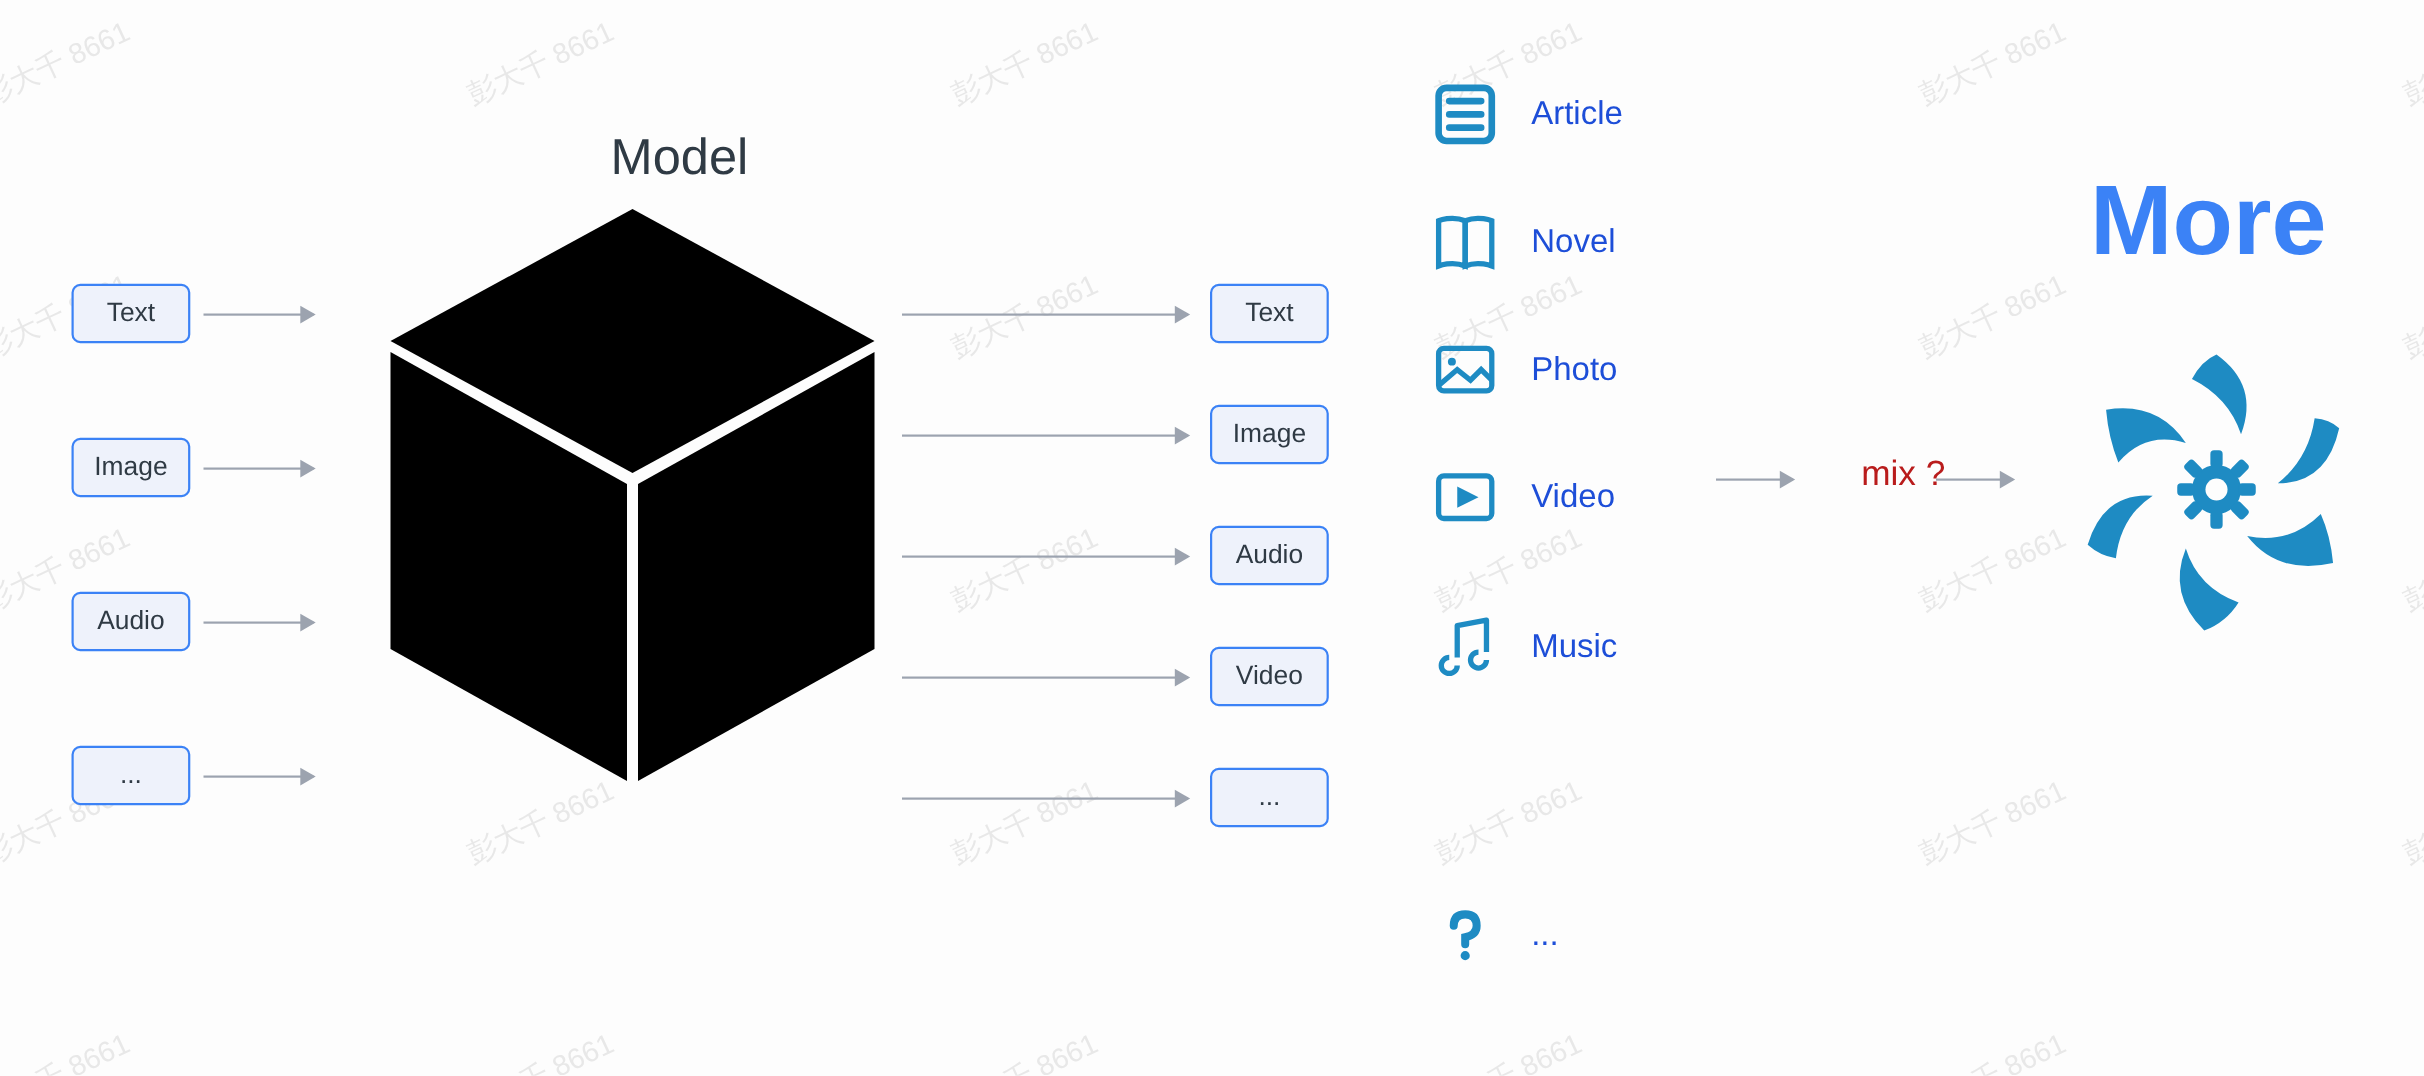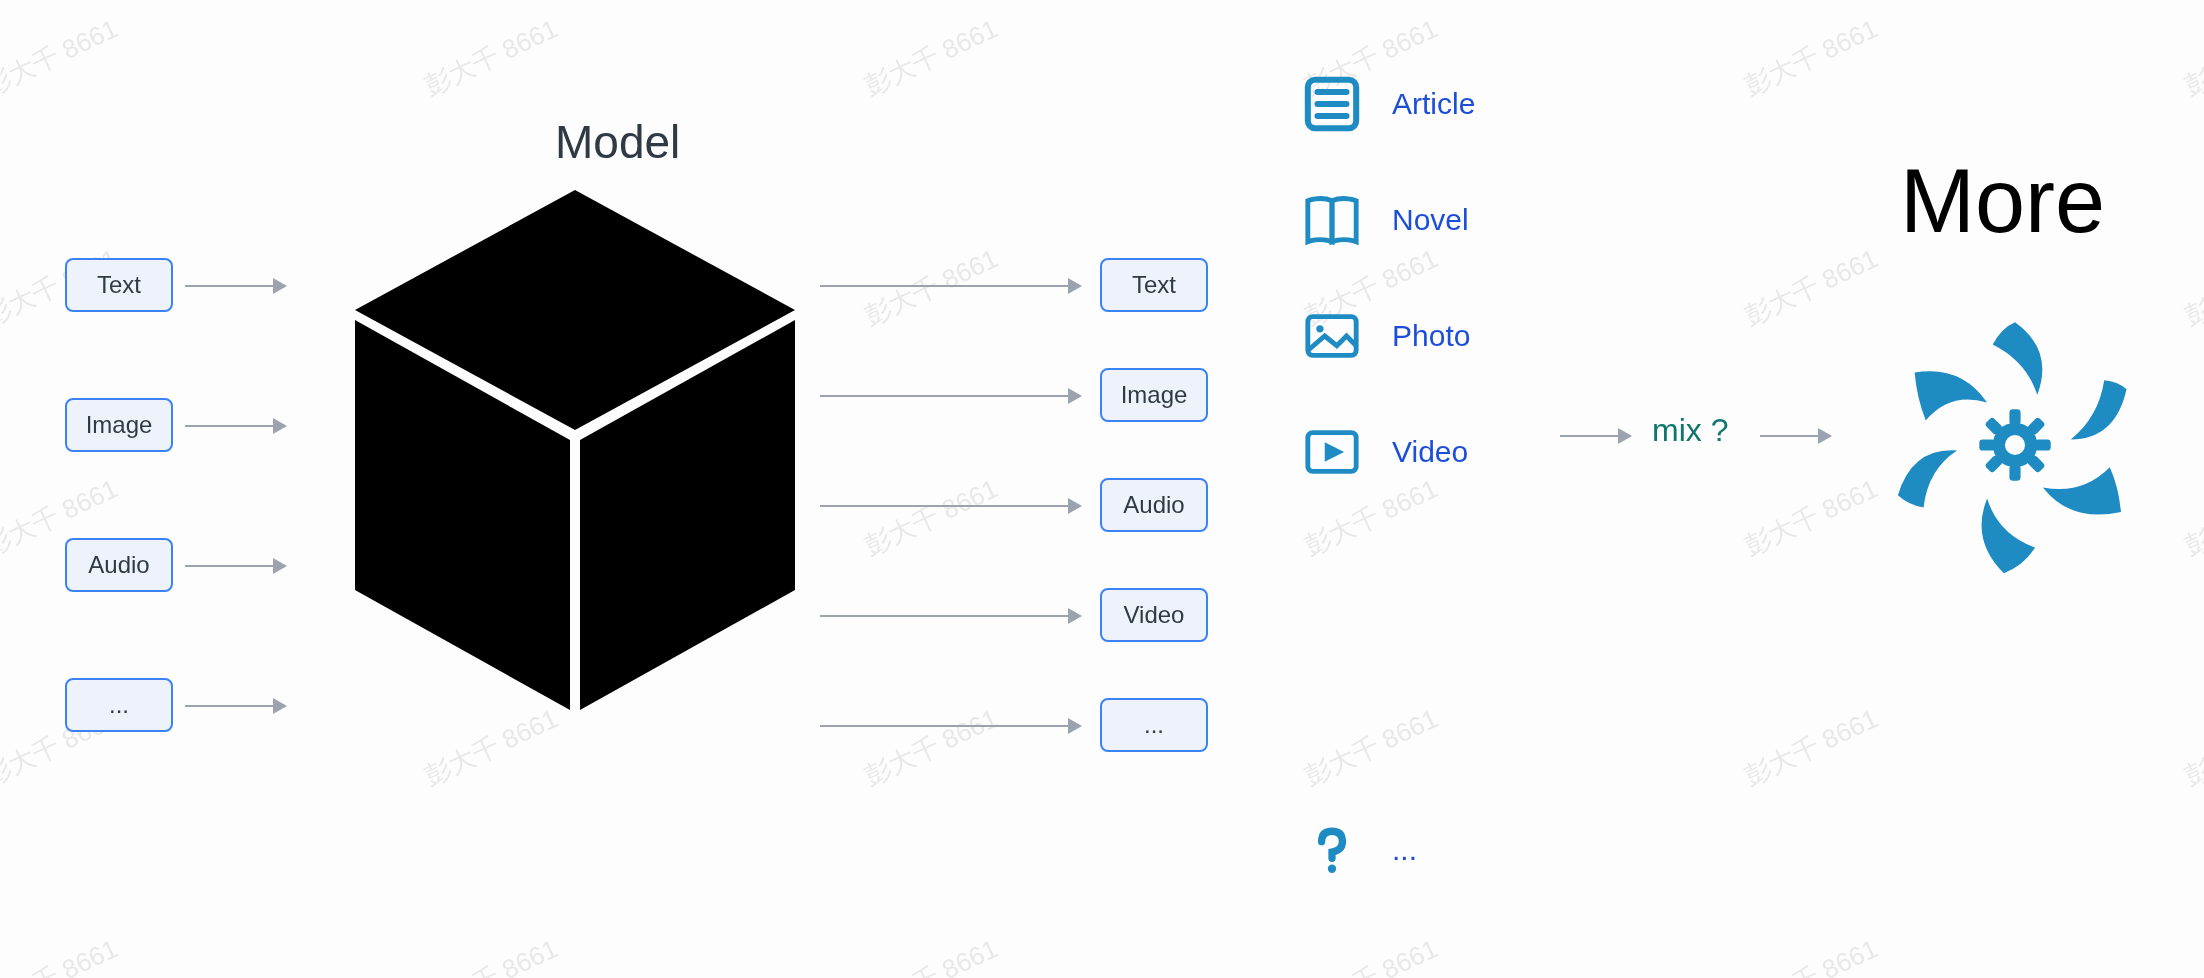--- a/index.html
+++ b/index.html
@@ -83,27 +83,28 @@
     align-items: center;
     justify-content: center;
   }
   .content-label {
     font-size: 30px;
     color: #1d4ed8;
   }
   .mix-label {
     position: absolute;
     font-size: 32px;
-    color: #0f766e;
+    color: #b91c1c;
+    margin-left: 40px;
   }
   .more-title {
     position: absolute;
     font-size: 90px;
-    font-weight: 400;
-    color: #000000;
+    font-weight: 700;
+    color: #3b82f6;
   }
   .swirl {
     position: absolute;
     width: 260px;
     height: 260px;
   }
 </style>
 </head>
 <body>
 
@@ -225,20 +226,30 @@
   <div class="content-row" style="left:1300px; top:420px;">
     <div class="content-icon">
       <svg viewBox="0 0 48 48" width="58" height="58">
           <rect x="4" y="8" width="40" height="32" rx="4" fill="none" stroke="#1e8bc3" stroke-width="4"></rect>
           <polygon points="18,16 34,24 18,32" fill="#1e8bc3"></polygon>
         </svg>
     </div>
     <span class="content-label">Video</span>
   </div>
 
+  <div class="content-row" style="left:1300px; top:556px;">
+    <div class="content-icon">
+      <svg viewBox="0 0 48 48" width="58" height="58">
+          <path d="M18 38 a6 6 0 1 1 -6 -6" fill="none" stroke="#1e8bc3" stroke-width="4"></path>
+          <path d="M40 34 a6 6 0 1 1 -6 -6" fill="none" stroke="#1e8bc3" stroke-width="4"></path>
+          <path d="M18 32 L18 8 L40 4 L40 28" fill="none" stroke="#1e8bc3" stroke-width="4" stroke-linejoin="round"></path>
+        </svg>
+    </div>
+    <span class="content-label">Music</span>
+  </div>
 
 
   <div class="content-row" style="left:1300px; top:818px;">
     <div class="content-icon">
       <svg viewBox="0 0 48 48" width="50" height="50">
           <path d="M14 16 Q14 6 24 6 Q34 6 34 16 Q34 24 24 26 L24 32" fill="none" stroke="#1e8bc3" stroke-width="7" stroke-linecap="round"></path>
           <circle cx="24" cy="42" r="4" fill="#1e8bc3"></circle>
         </svg>
     </div>
     <span class="content-label">...</span>

